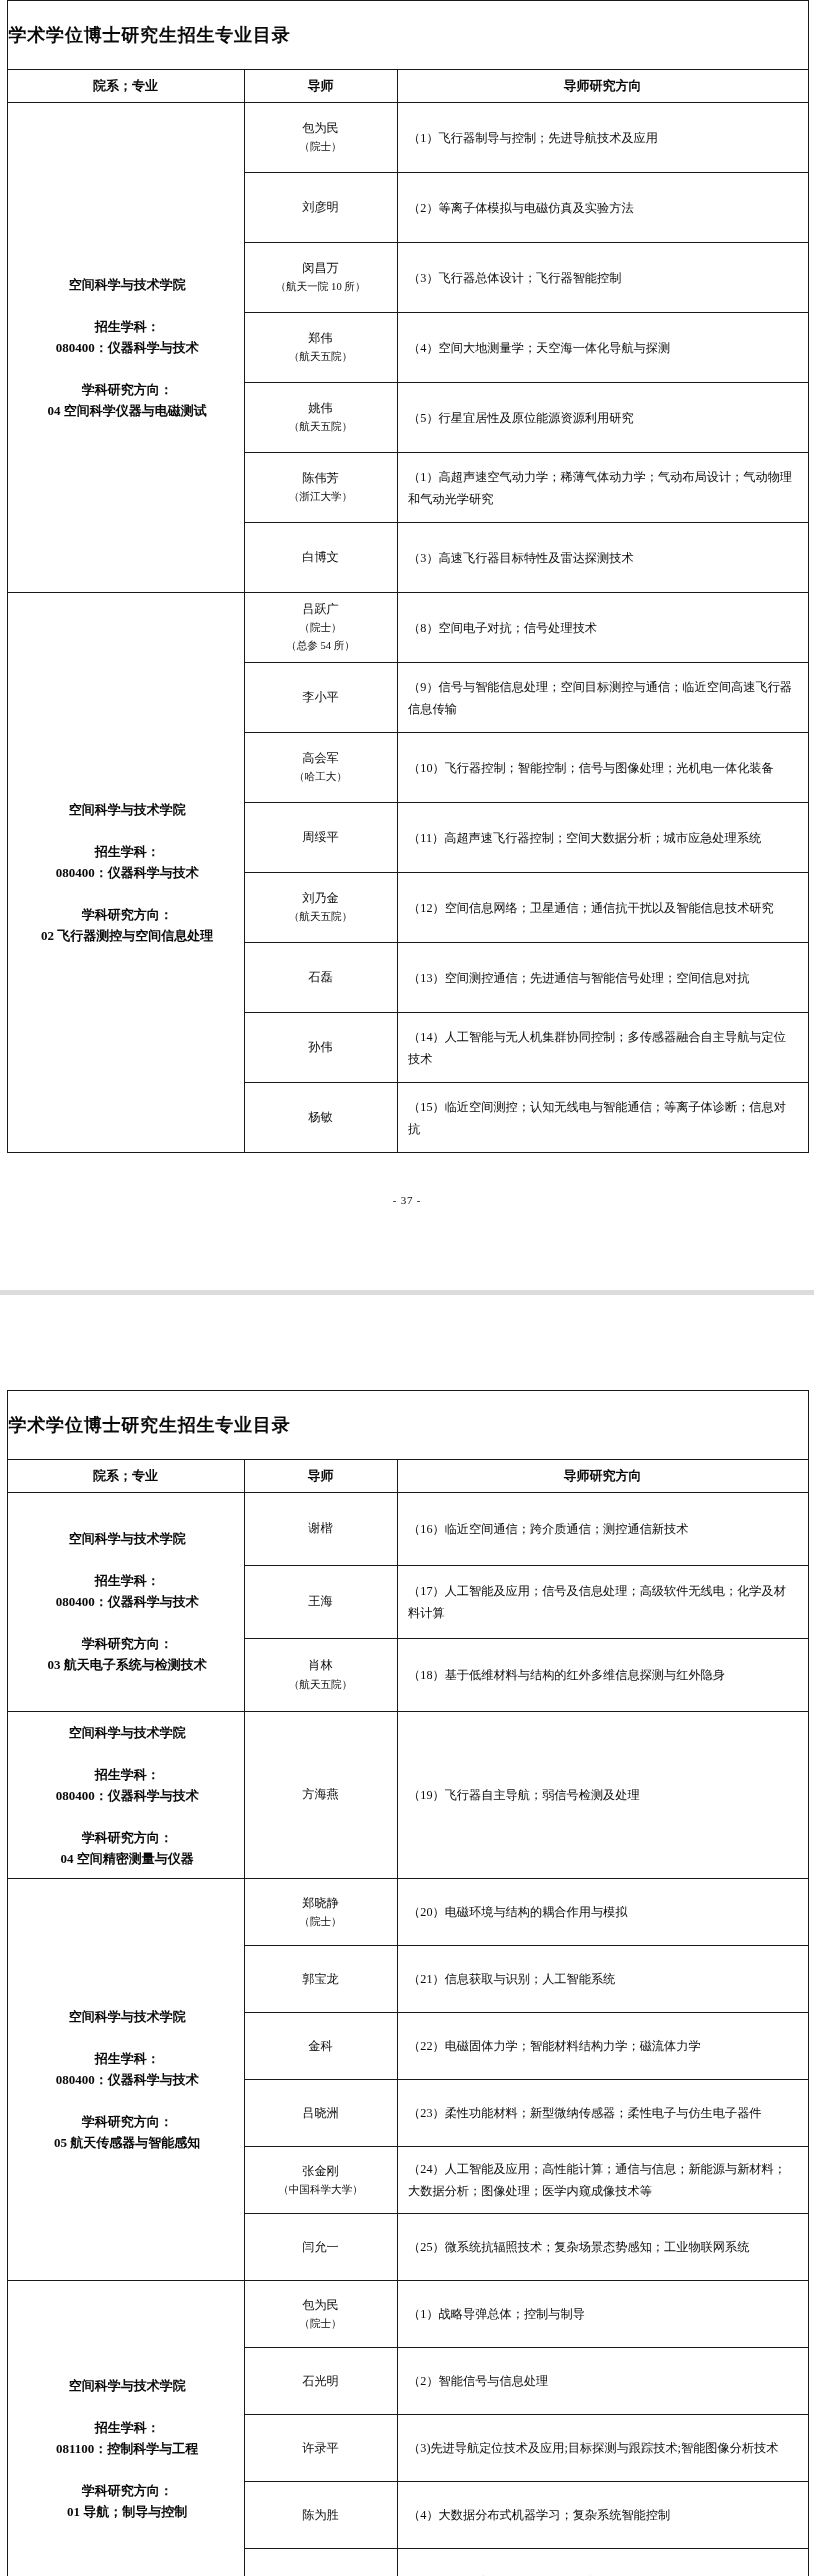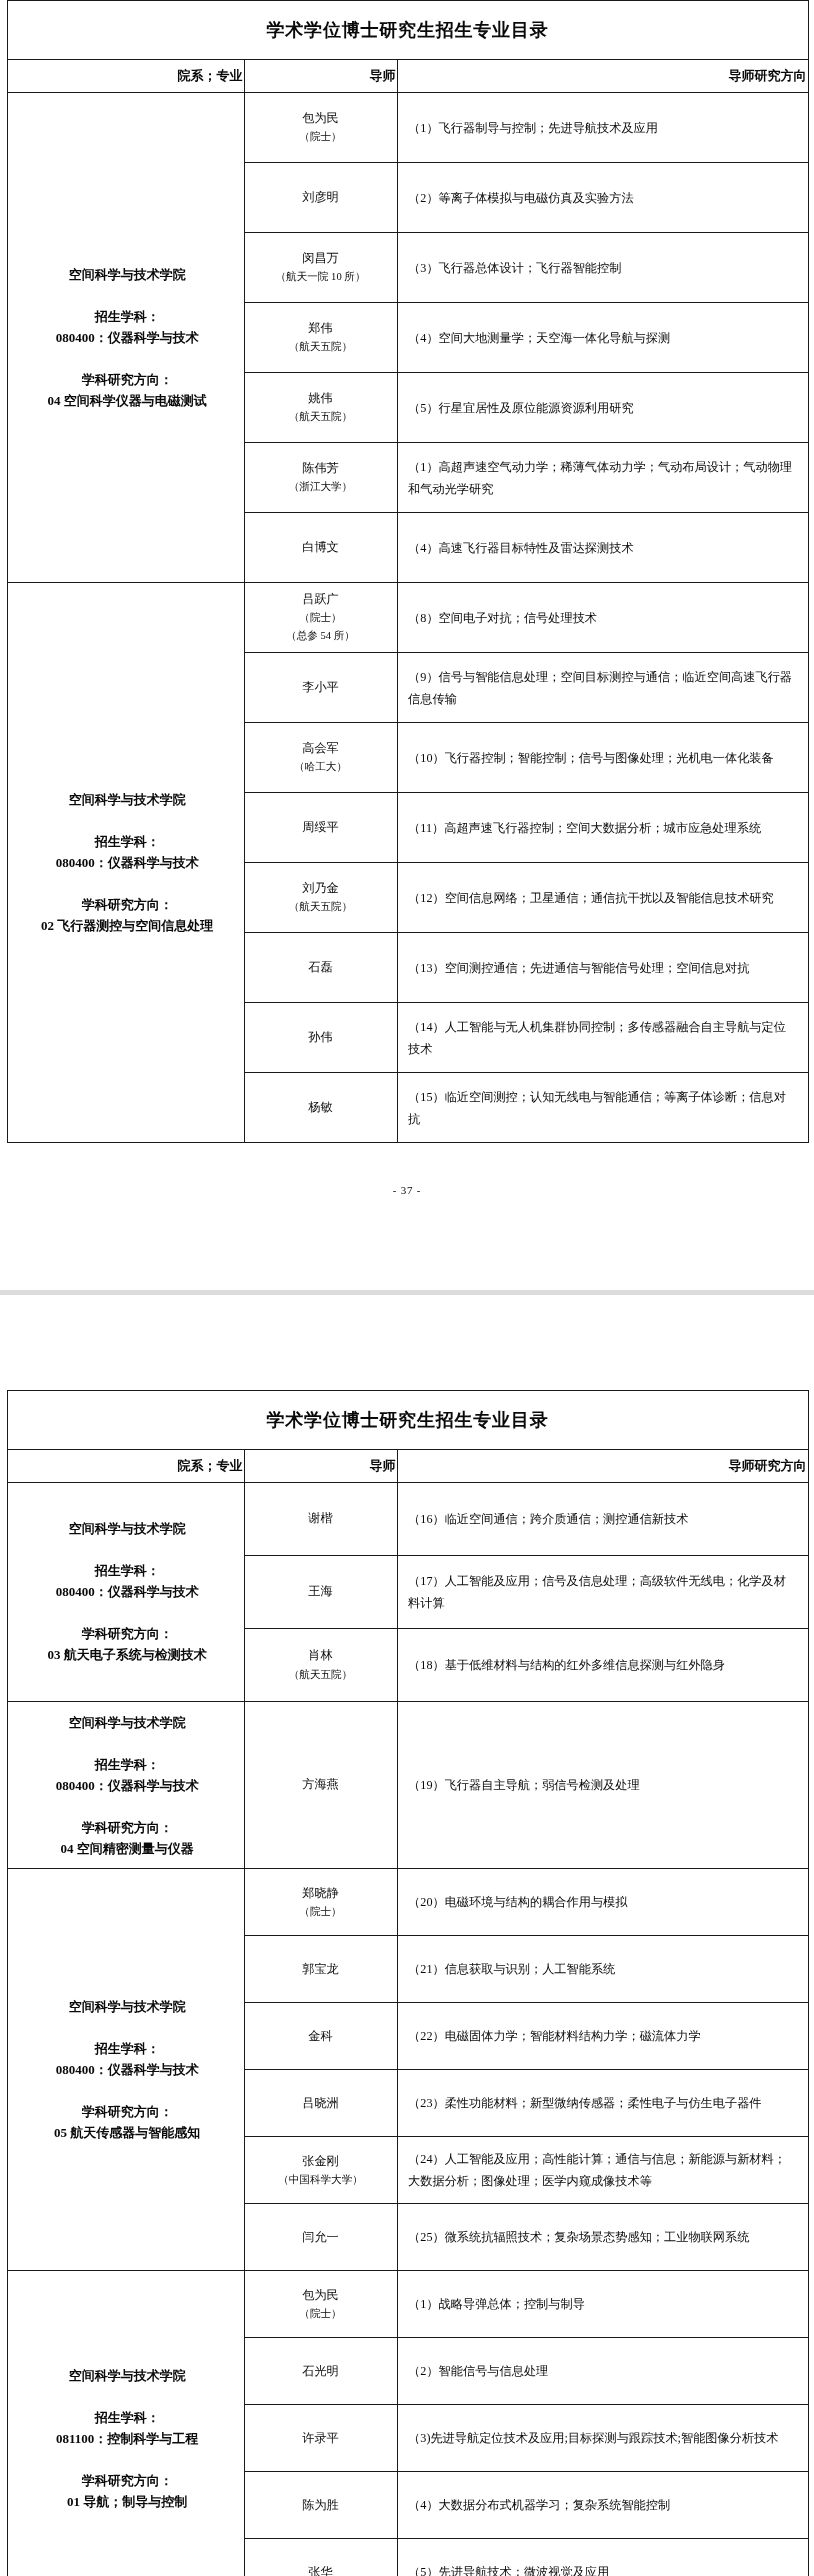--- a/index.html
+++ b/index.html
@@ -19,29 +19,29 @@
     width:801px;
     margin-left:6.5px;
   }
   table.catalog td{
     border:1.6px solid #1a1a1a;
     vertical-align:middle;
     box-sizing:border-box;
     overflow:hidden;
   }
   td.title-cell{
-    height:59px;
-    text-align:center;
+    height:69px;
+    text-align:left;
     font-weight:bold;
     font-size:18px;
     letter-spacing:0.8px;
   }
   td.th{
     height:33px;
-    text-align:right;
+    text-align:center;
     font-weight:bold;
     font-size:13px;
   }
   .p1 tr.body-row td{height:70px;}
   .p2 tr.body-row td{height:67px;}
   .p2 tr.blk0 td{height:73px;}
   td.dept{
     text-align:center;
     padding:9.8px 11.4px 9.8px 14.7px;
     font-weight:bold;
@@ -137,21 +137,21 @@
           <td class="sup">
             <div class="sup-name">陈伟芳</div>
             <div class="sup-sub">（浙江大学）</div>
           </td>
           <td class="dir">（1）高超声速空气动力学；稀薄气体动力学；气动布局设计；气动物理和气动光学研究</td>
         </tr>
         <tr class="body-row blk0">
           <td class="sup">
             <div class="sup-name">白博文</div>
           </td>
-          <td class="dir">（4）高速飞行器目标特性及雷达探测技术</td>
+          <td class="dir">（3）高速飞行器目标特性及雷达探测技术</td>
         </tr>
         <tr class="body-row blk1">
           <td class="dept" rowspan="8">
             <div class="dept-line">空间科学与技术学院</div>
             <div class="dept-spacer"></div>
             <div class="dept-line">招生学科：</div>
             <div class="dept-line">080400：仪器科学与技术</div>
             <div class="dept-spacer"></div>
             <div class="dept-line">学科研究方向：</div>
             <div class="dept-line">02 飞行器测控与空间信息处理</div>

